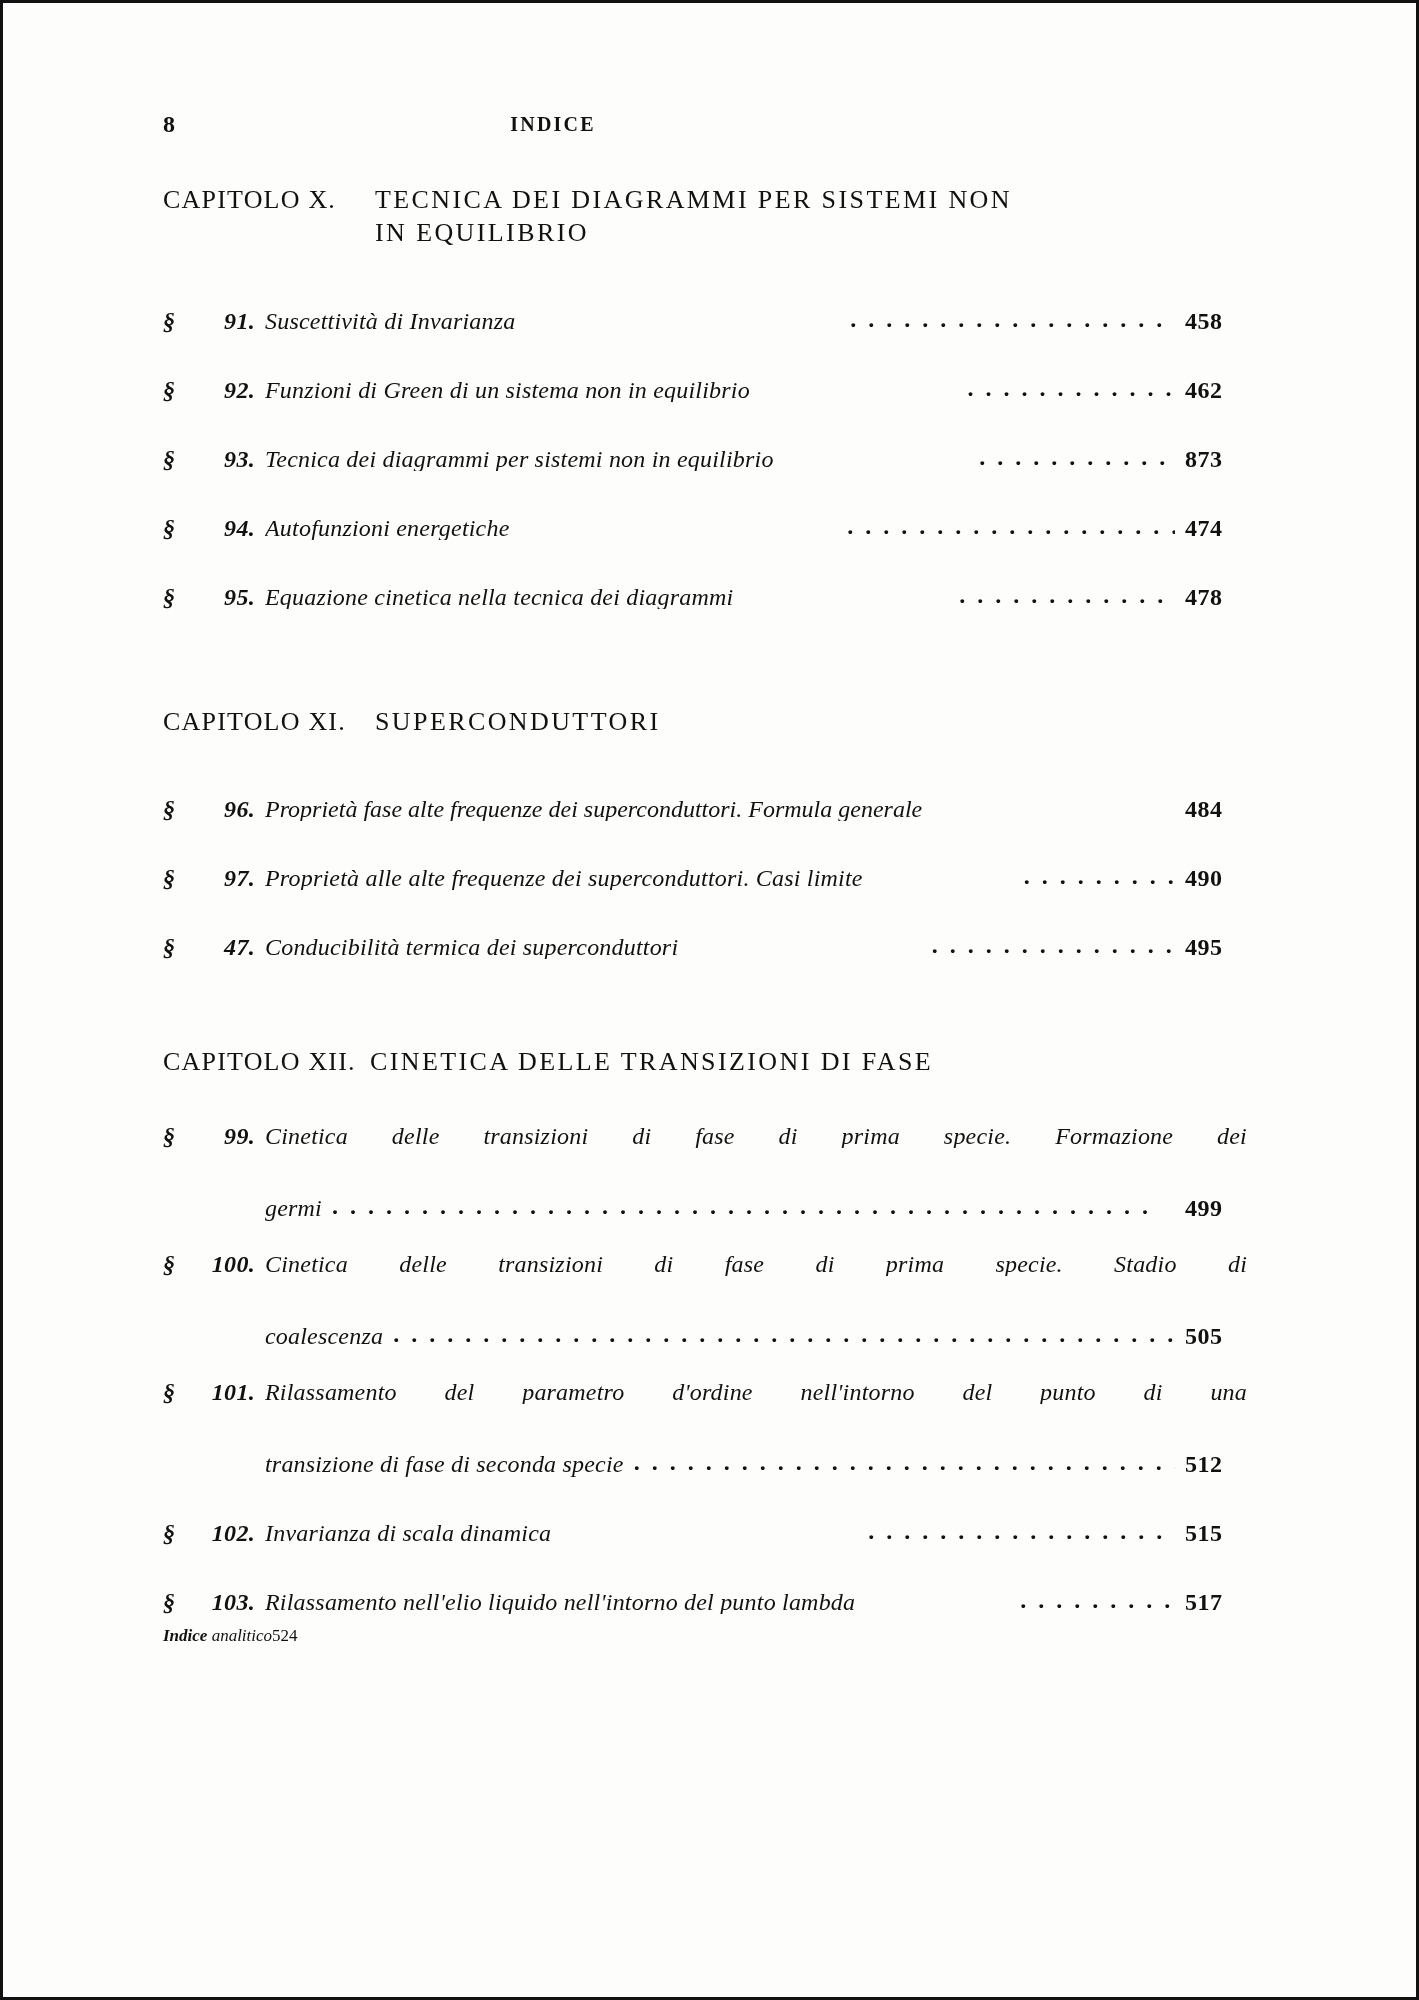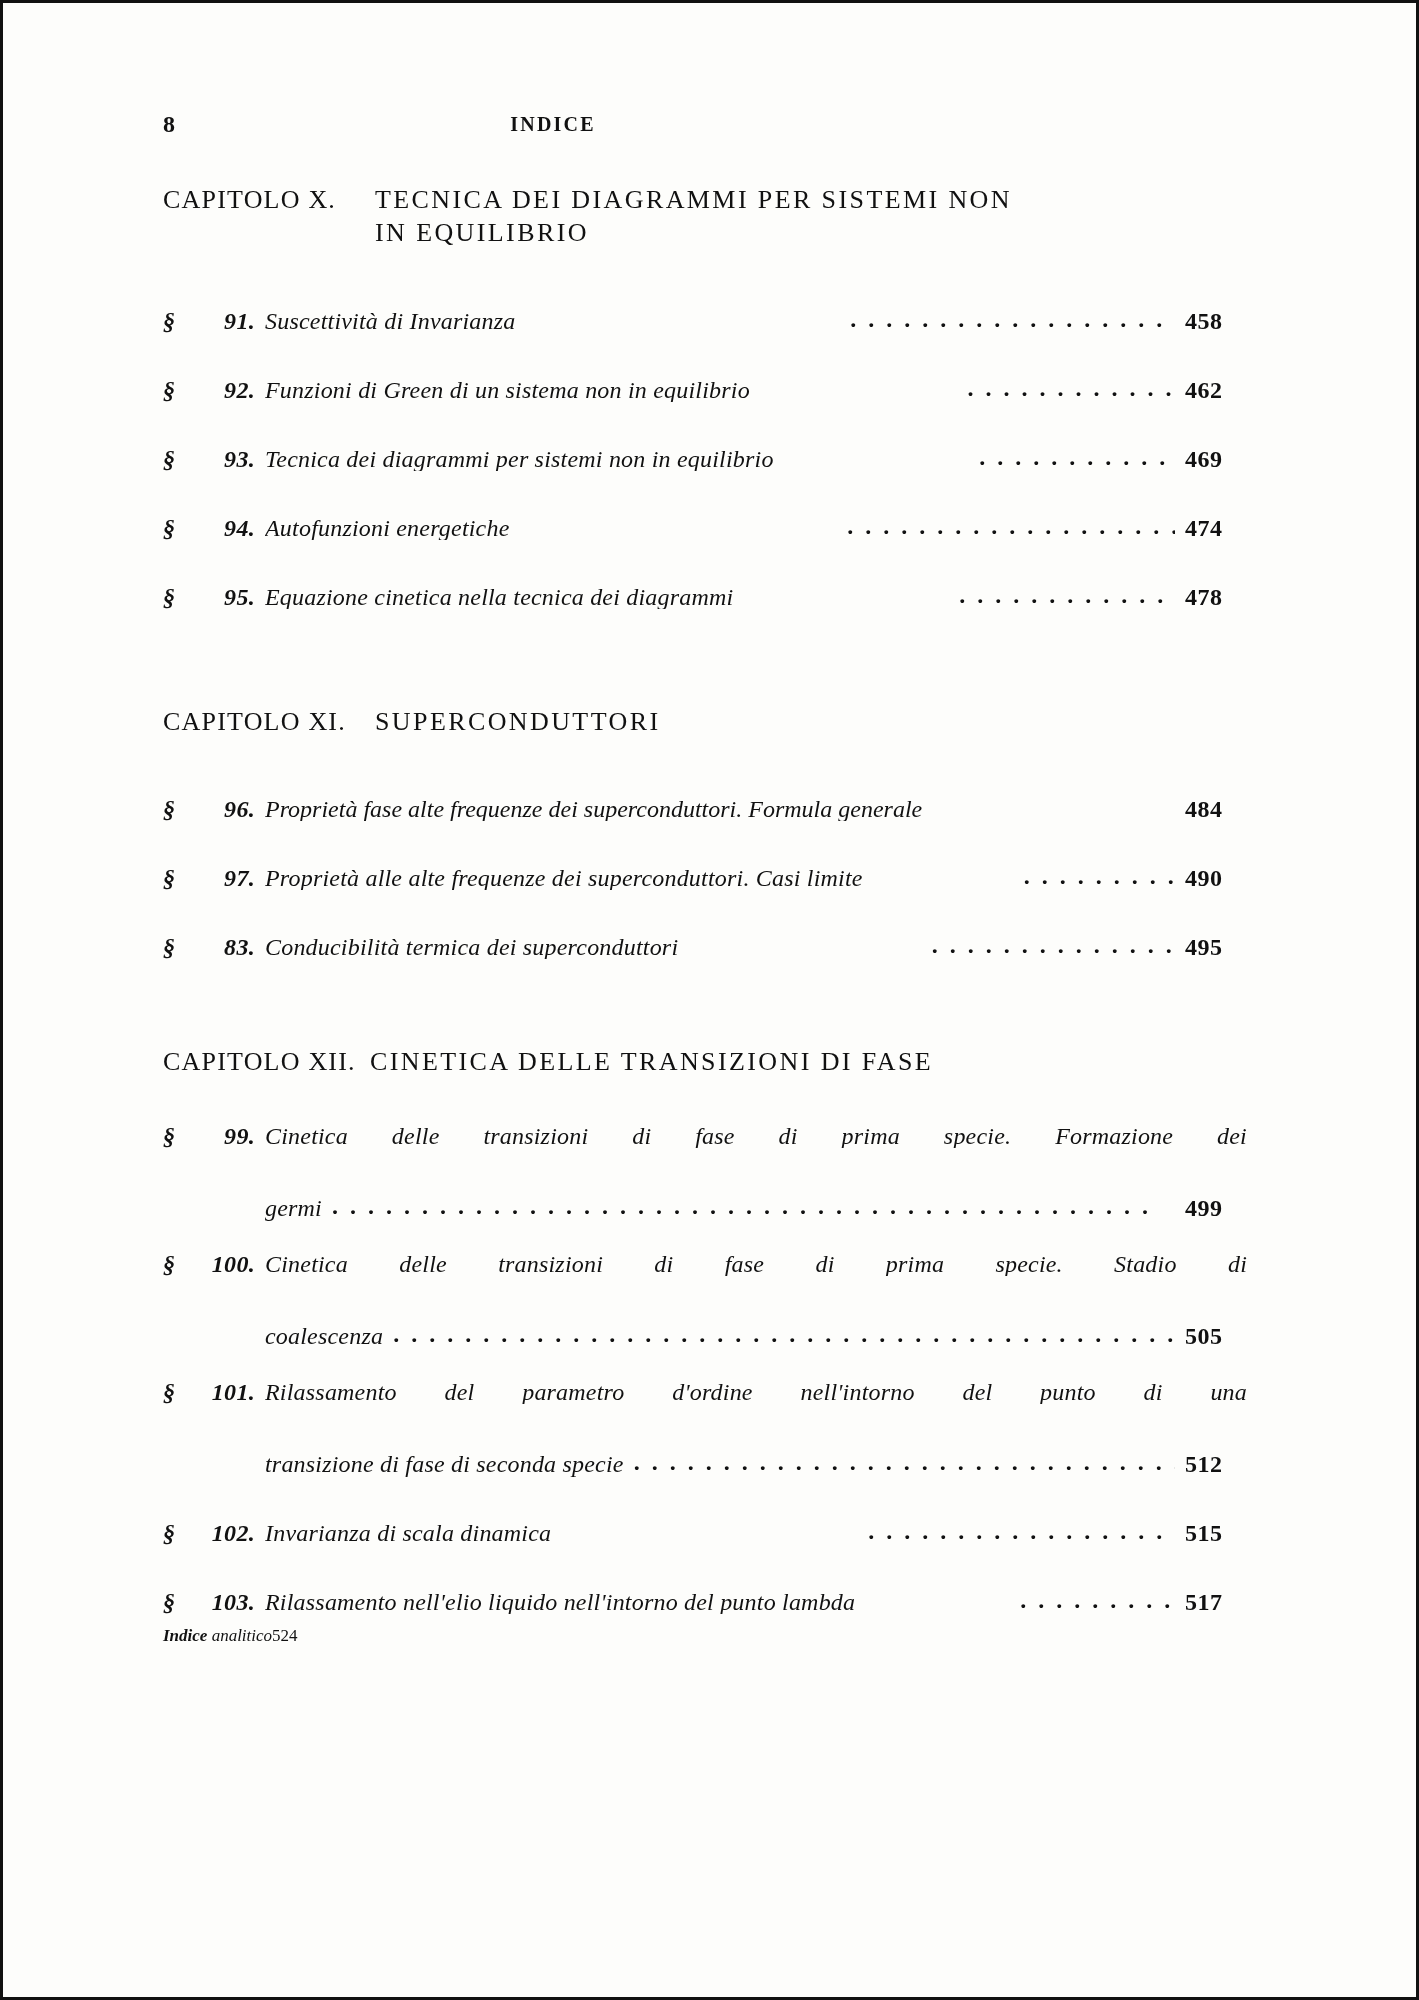--- a/index.html
+++ b/index.html
@@ -237,21 +237,21 @@
             <span class="sec-num">92.</span>
             <span class="sec-text">Funzioni di Green di un sistema non in equilibrio</span>
             <span class="leader"></span>
             <span class="page-no">462</span>
           </div>
           <div class="entry">
             <span class="sec-mark">§</span>
             <span class="sec-num">93.</span>
             <span class="sec-text">Tecnica dei diagrammi per sistemi non in equilibrio</span>
             <span class="leader"></span>
-            <span class="page-no">469</span>
+            <span class="page-no">873</span>
           </div>
           <div class="entry">
             <span class="sec-mark">§</span>
             <span class="sec-num">94.</span>
             <span class="sec-text">Autofunzioni energetiche</span>
             <span class="leader"></span>
             <span class="page-no">474</span>
           </div>
           <div class="entry">
             <span class="sec-mark">§</span>
@@ -274,21 +274,21 @@
           </div>
           <div class="entry">
             <span class="sec-mark">§</span>
             <span class="sec-num">97.</span>
             <span class="sec-text">Proprietà alle alte frequenze dei superconduttori. Casi  limite</span>
             <span class="leader"></span>
             <span class="page-no">490</span>
           </div>
           <div class="entry">
             <span class="sec-mark">§</span>
-            <span class="sec-num">83.</span>
+            <span class="sec-num">47.</span>
             <span class="sec-text">Conducibilità termica dei superconduttori</span>
             <span class="leader"></span>
             <span class="page-no">495</span>
           </div>
         </div>
         <div class="spacer-chapter"></div>
         <div class="chap-block">
           <div class="chapter xii"><span class="ch-label">CAPITOLO XII.</span><span class="ch-title">CINETICA DELLE TRANSIZIONI DI FASE</span></div>
           <div class="gap-after-chapter-head"></div>
           <div class="entry wrap">

